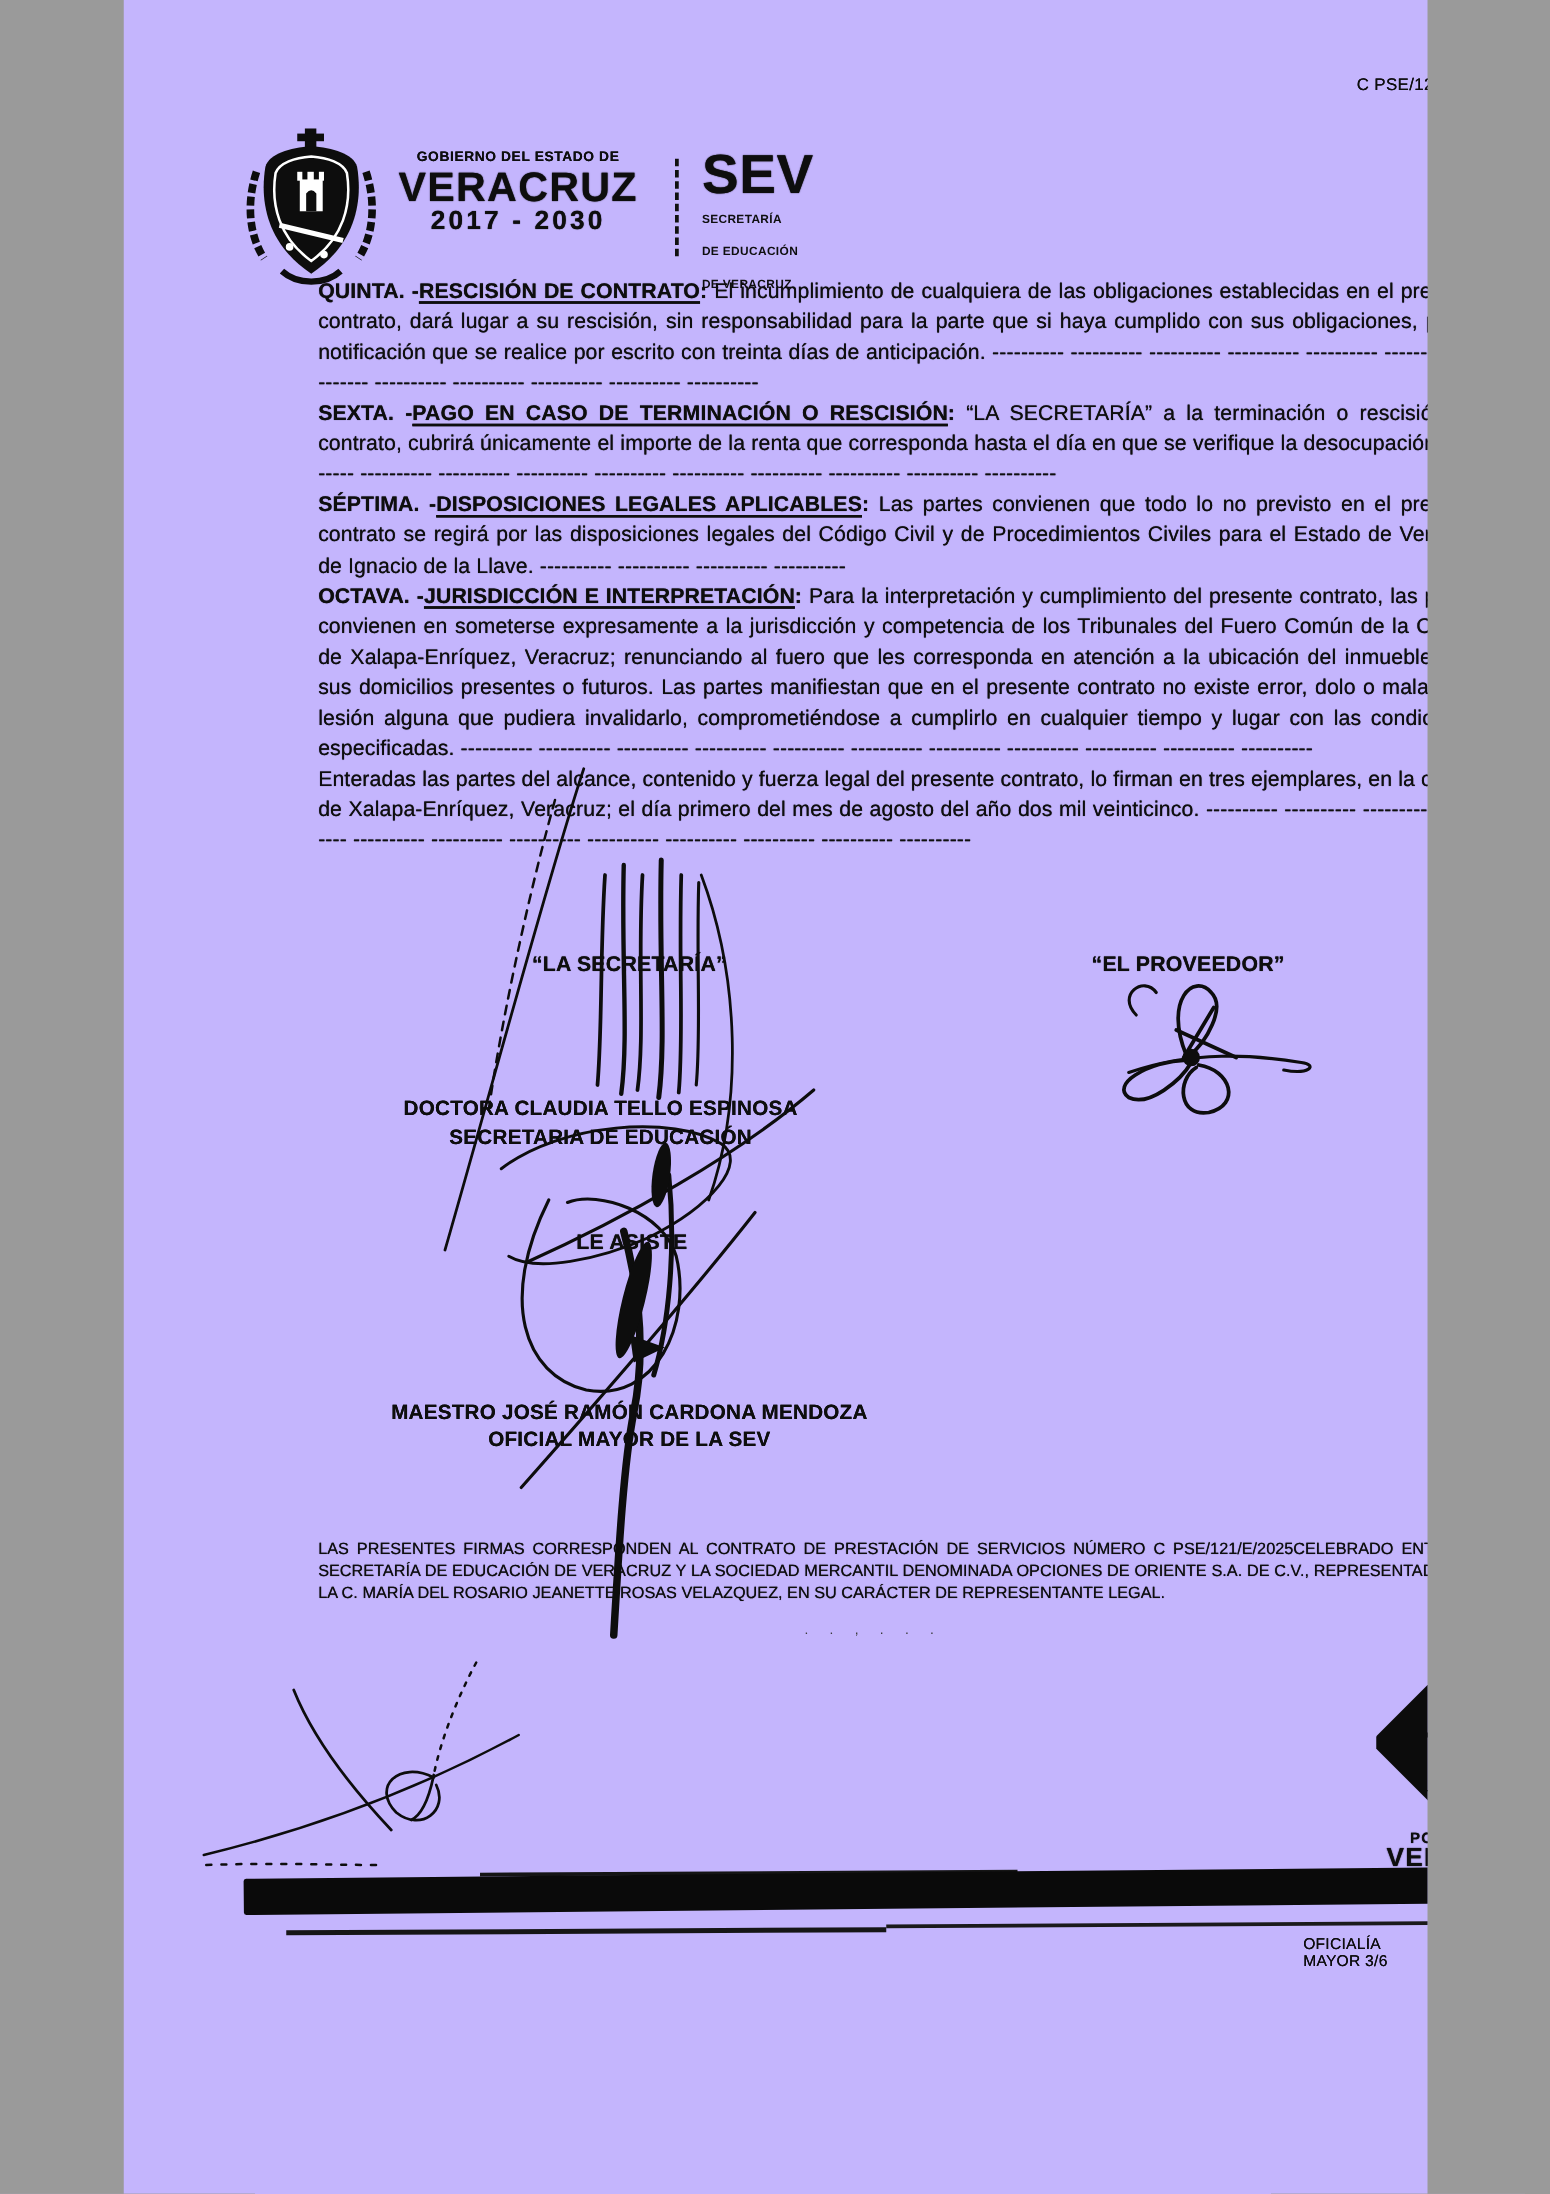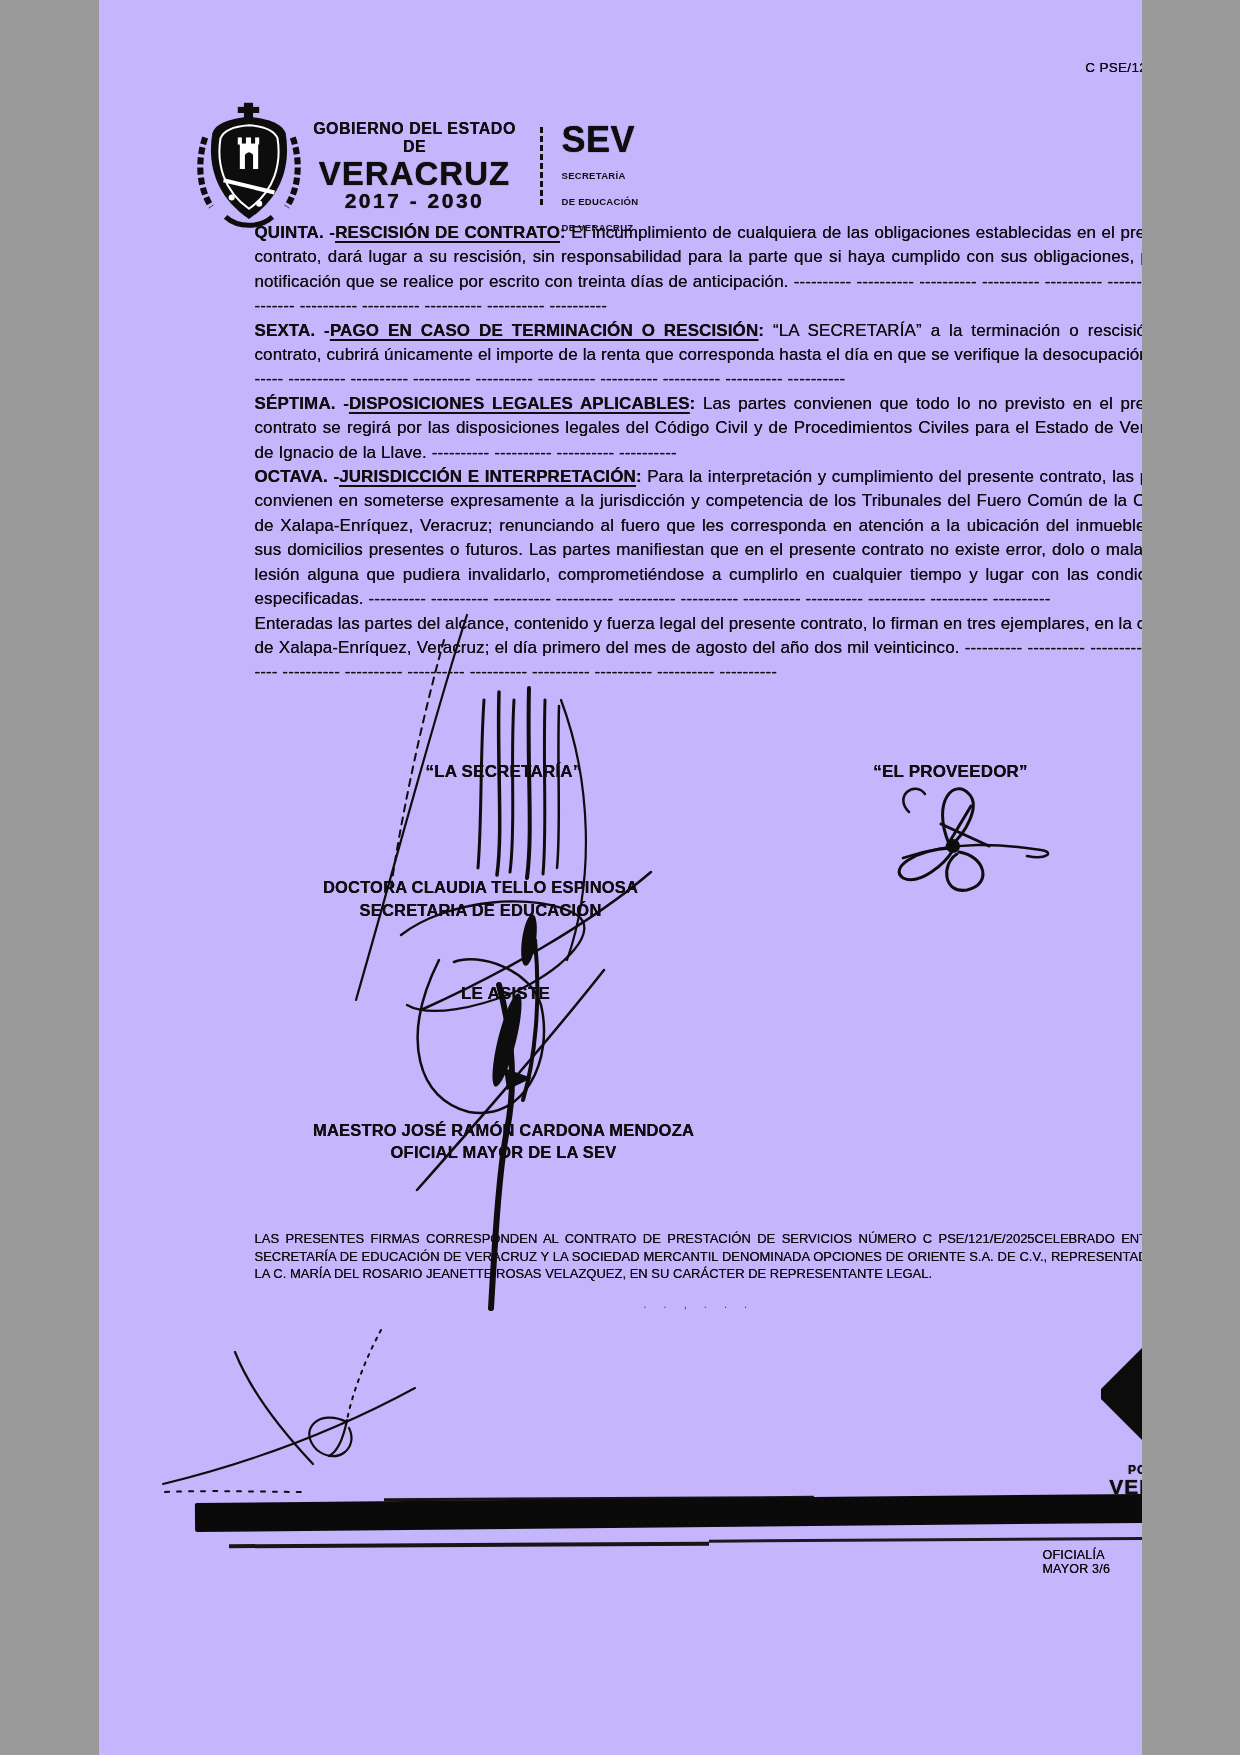--- a/index.html
+++ b/index.html
@@ -5,27 +5,27 @@
   html,body{margin:0;padding:0;background:#9a9a9a;}
   .page{position:relative;width:1043px;height:1755px;background:#c4b5fd;margin:0 auto;
         font-family:"Liberation Sans",sans-serif;color:#0e0e0e;overflow:hidden;}
   .abs{position:absolute;}
   .noselect{user-select:none;}
 
   
   .doc-number{position:absolute;left:955px;top:60px;width:150px;text-align:right;
               font-size:13.5px;letter-spacing:.3px;text-shadow:0 0 .5px #000;}
   .gov-block{position:absolute;left:203px;top:120px;width:226px;text-align:center;}
-  .gov-l1{font-size:16px;font-weight:bold;letter-spacing:.5px;text-shadow:0 0 .5px #000;}
+  .gov-l1{font-size:11px;font-weight:bold;letter-spacing:.5px;text-shadow:0 0 .5px #000;}
   .gov-l2{font-size:33px;font-weight:bold;letter-spacing:1px;line-height:33px;margin-top:1px;
           text-shadow:0 0 1px #000;}
   .gov-l3{font-size:21px;font-weight:bold;letter-spacing:2.5px;line-height:22px;text-shadow:0 0 .8px #000;}
   .hdr-divider{position:absolute;left:441px;top:127px;height:78px;border-left:3px dashed #101010;}
   .sev-block{position:absolute;left:463px;top:124px;}
-  .sev-acr{font-size:36px;font-weight:bold;letter-spacing:.5px;line-height:31px;text-shadow:0 0 1px #000;}
+  .sev-acr{font-size:44px;font-weight:bold;letter-spacing:.5px;line-height:31px;text-shadow:0 0 1px #000;}
   .sev-lines div{font-size:9.5px;font-weight:bold;line-height:11px;letter-spacing:.3px;margin-top:15px;}
 
   
   .doc-body{position:absolute;left:156px;top:221px;width:933px;font-size:17px;line-height:24.4px;
             text-align:justify;letter-spacing:.1px;}
   .doc-body p{margin:0;text-shadow:0 0 .6px rgba(0,0,0,.9);}
   .doc-body span.b{font-weight:bold;}
   .doc-body span.u{text-decoration:underline;text-decoration-thickness:2.2px;text-underline-offset:3px;}
 
   

